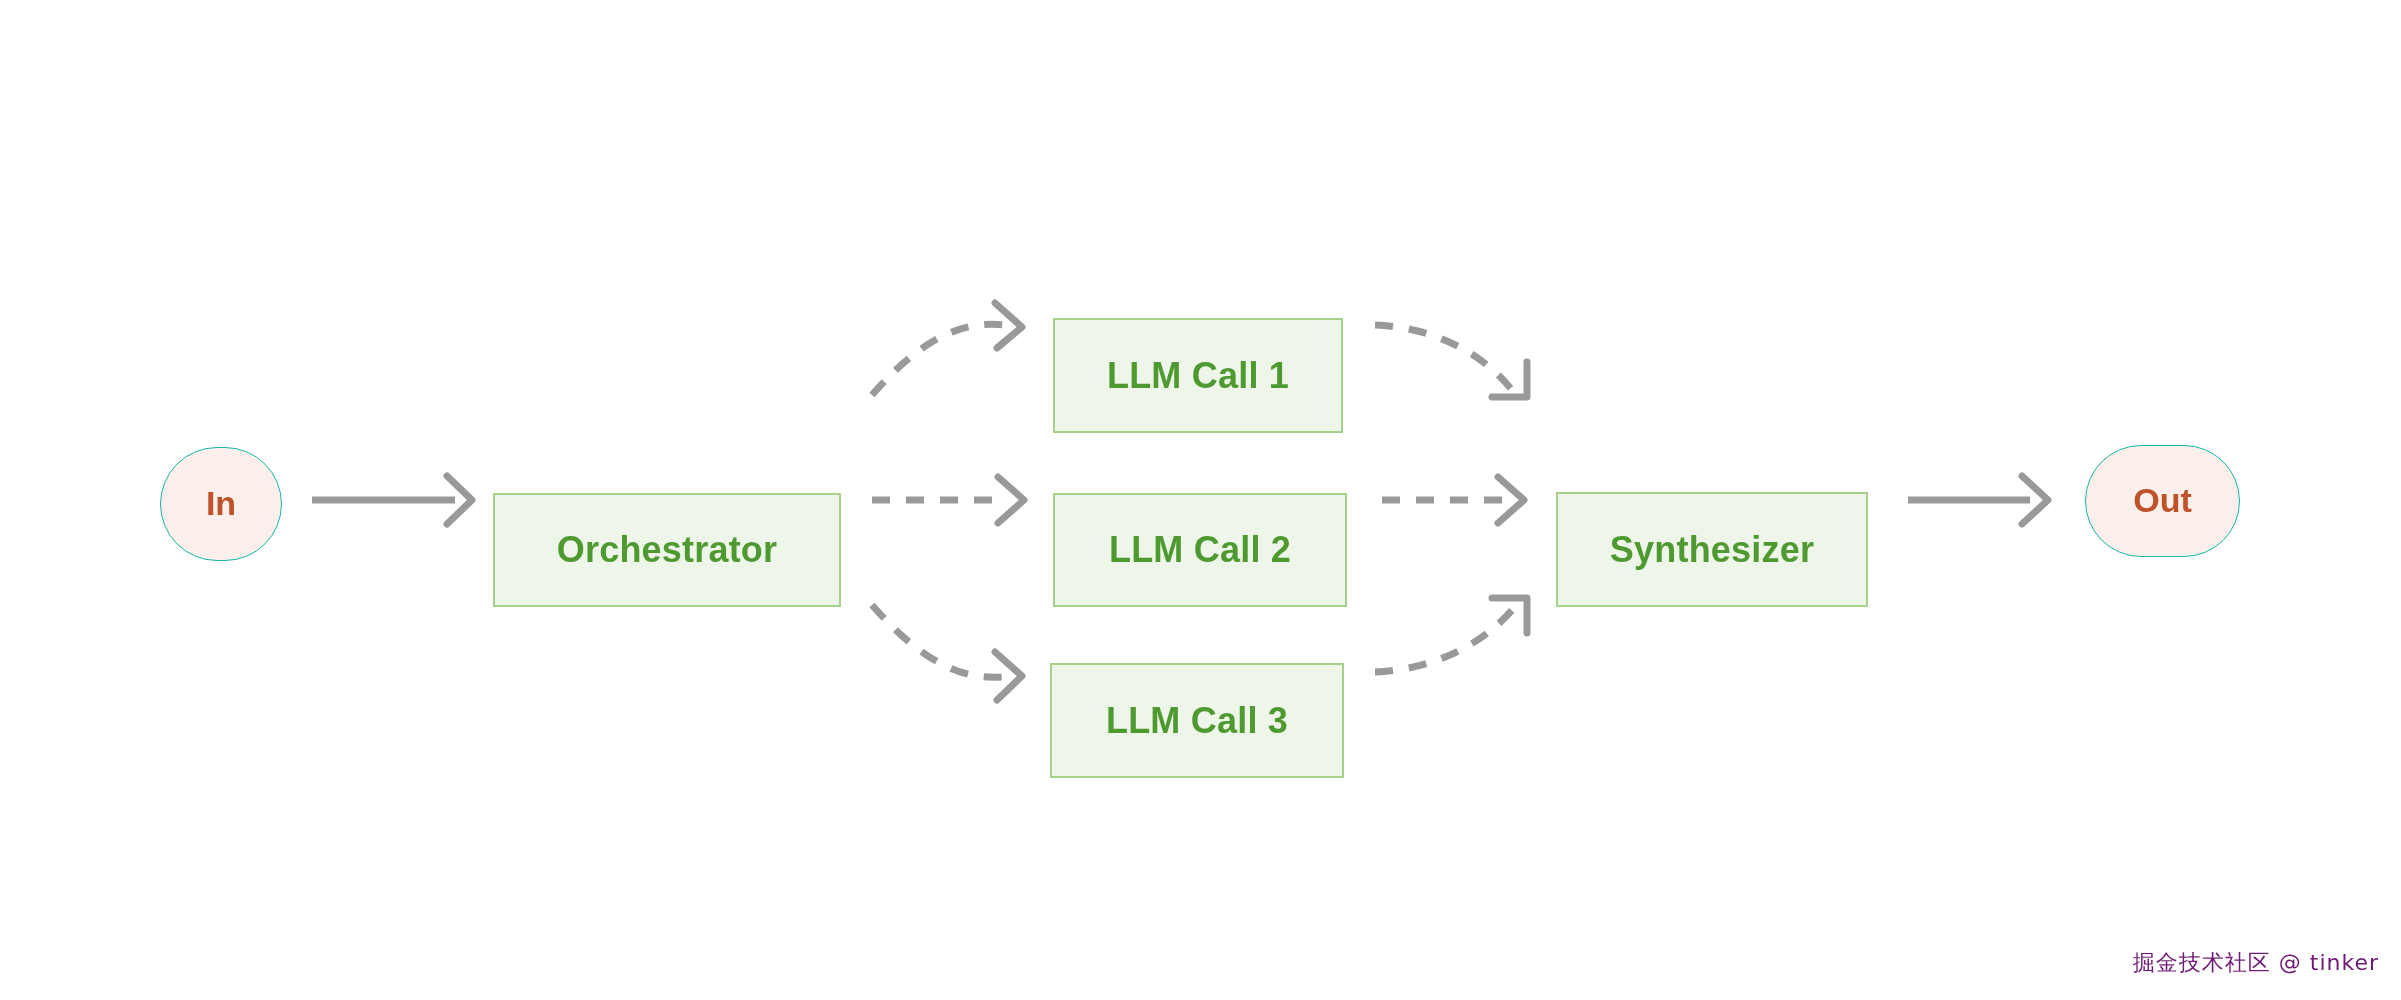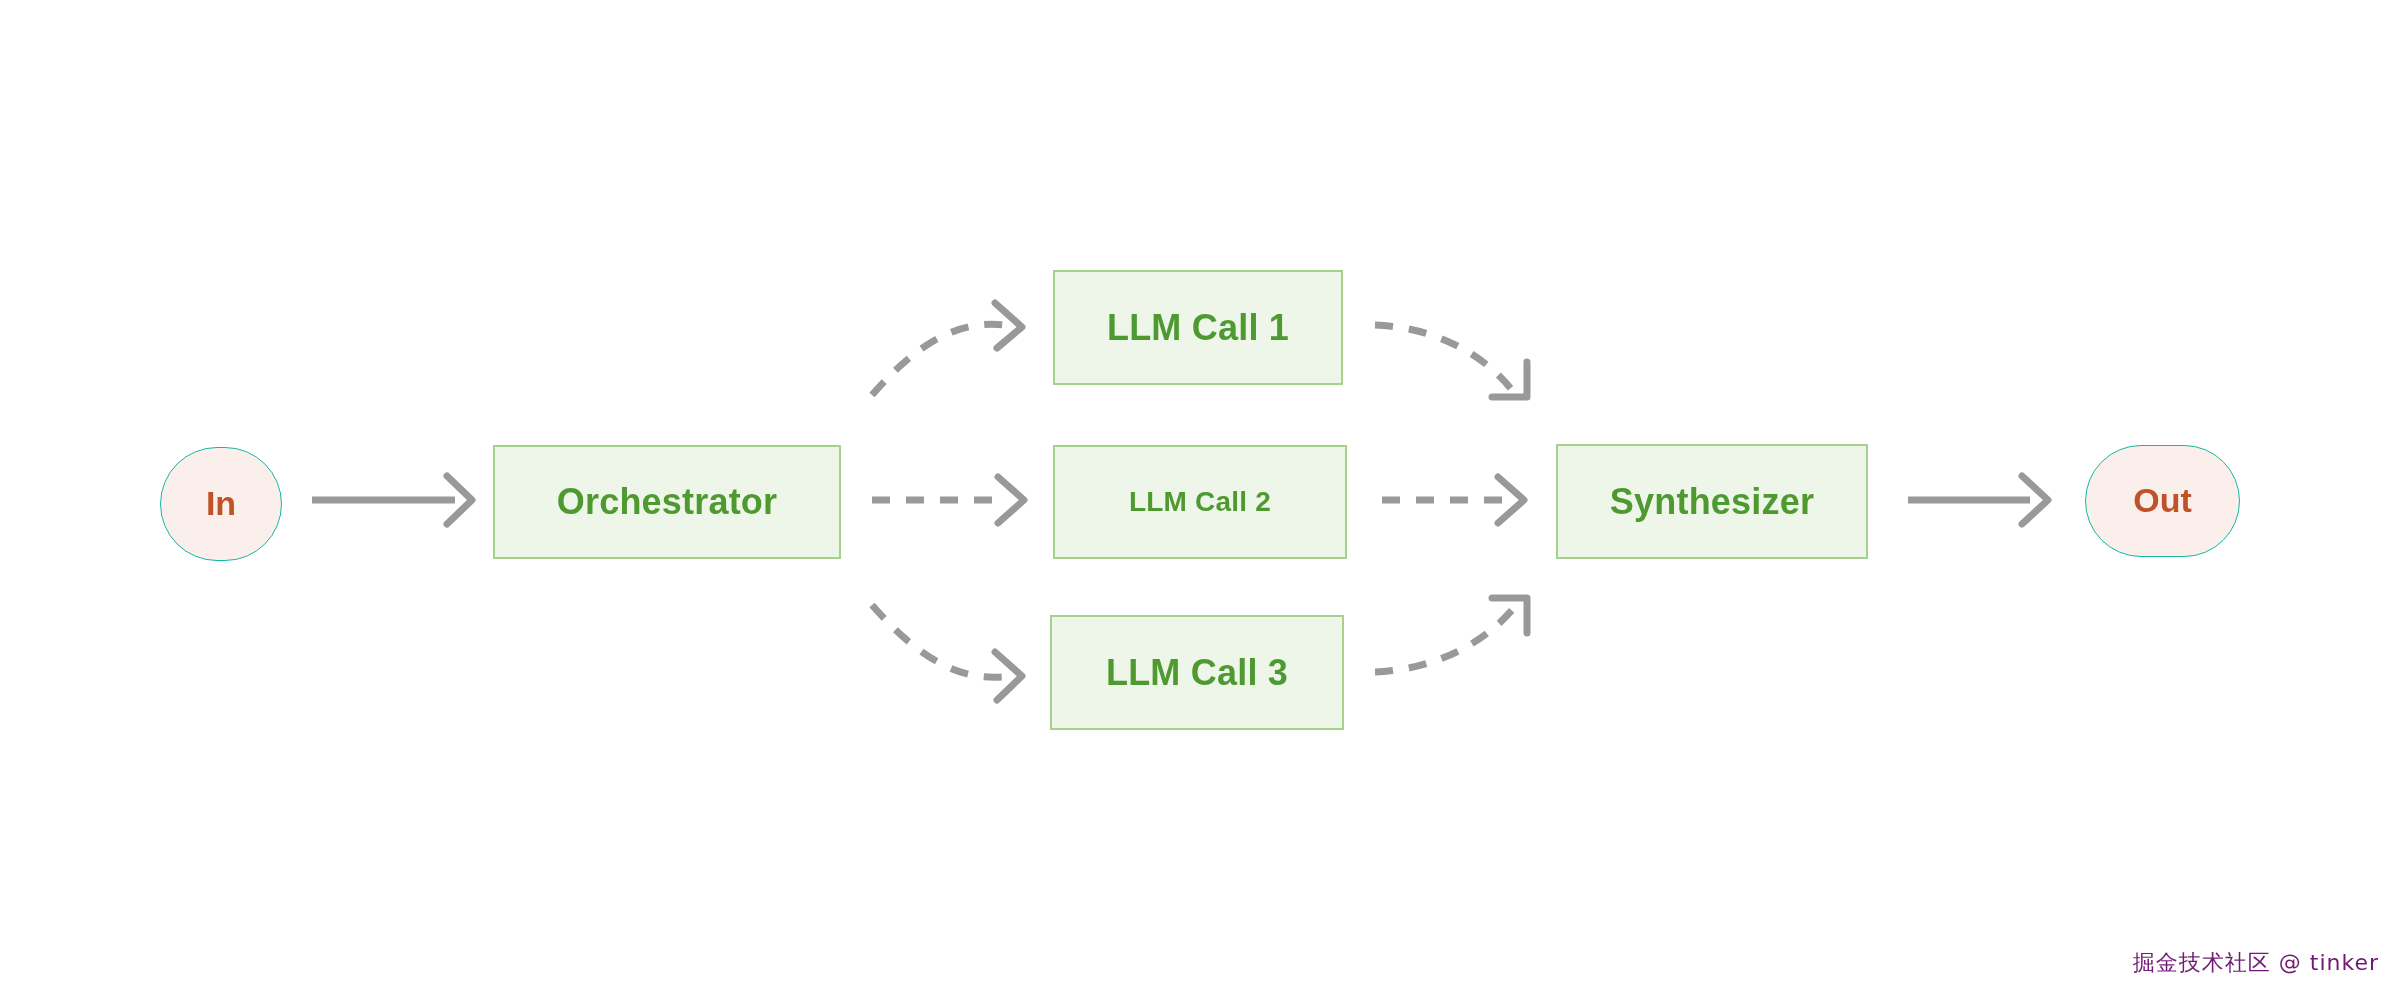--- a/index.html
+++ b/index.html
@@ -34,20 +34,21 @@
     box-sizing: border-box;
     text-align: center;
     line-height: 1.1;
   }
   .node-process {
     background: #eef6e9;
     border: 2px solid #a6d18a;
     color: #4e9a30;
     font-weight: bold;
     letter-spacing: 0.2px;
+    margin-top: 48px;
   }
   .node-terminal {
     background: #fbefeb;
     border: 1px solid #14b8a6;
     color: #c0522a;
     font-weight: bold;
   }
   #node-in {
     left: 160px;
     top: 447px;
@@ -68,21 +69,21 @@
     top: 270px;
     width: 290px;
     height: 115px;
     font-size: 36px;
   }
   #node-llm2 {
     left: 1053px;
     top: 445px;
     width: 294px;
     height: 114px;
-    font-size: 28px;
+    font-size: 36px;
     justify-content: center;
   }
   #node-llm3 {
     left: 1050px;
     top: 615px;
     width: 294px;
     height: 115px;
     font-size: 36px;
   }
   #node-synthesizer {

